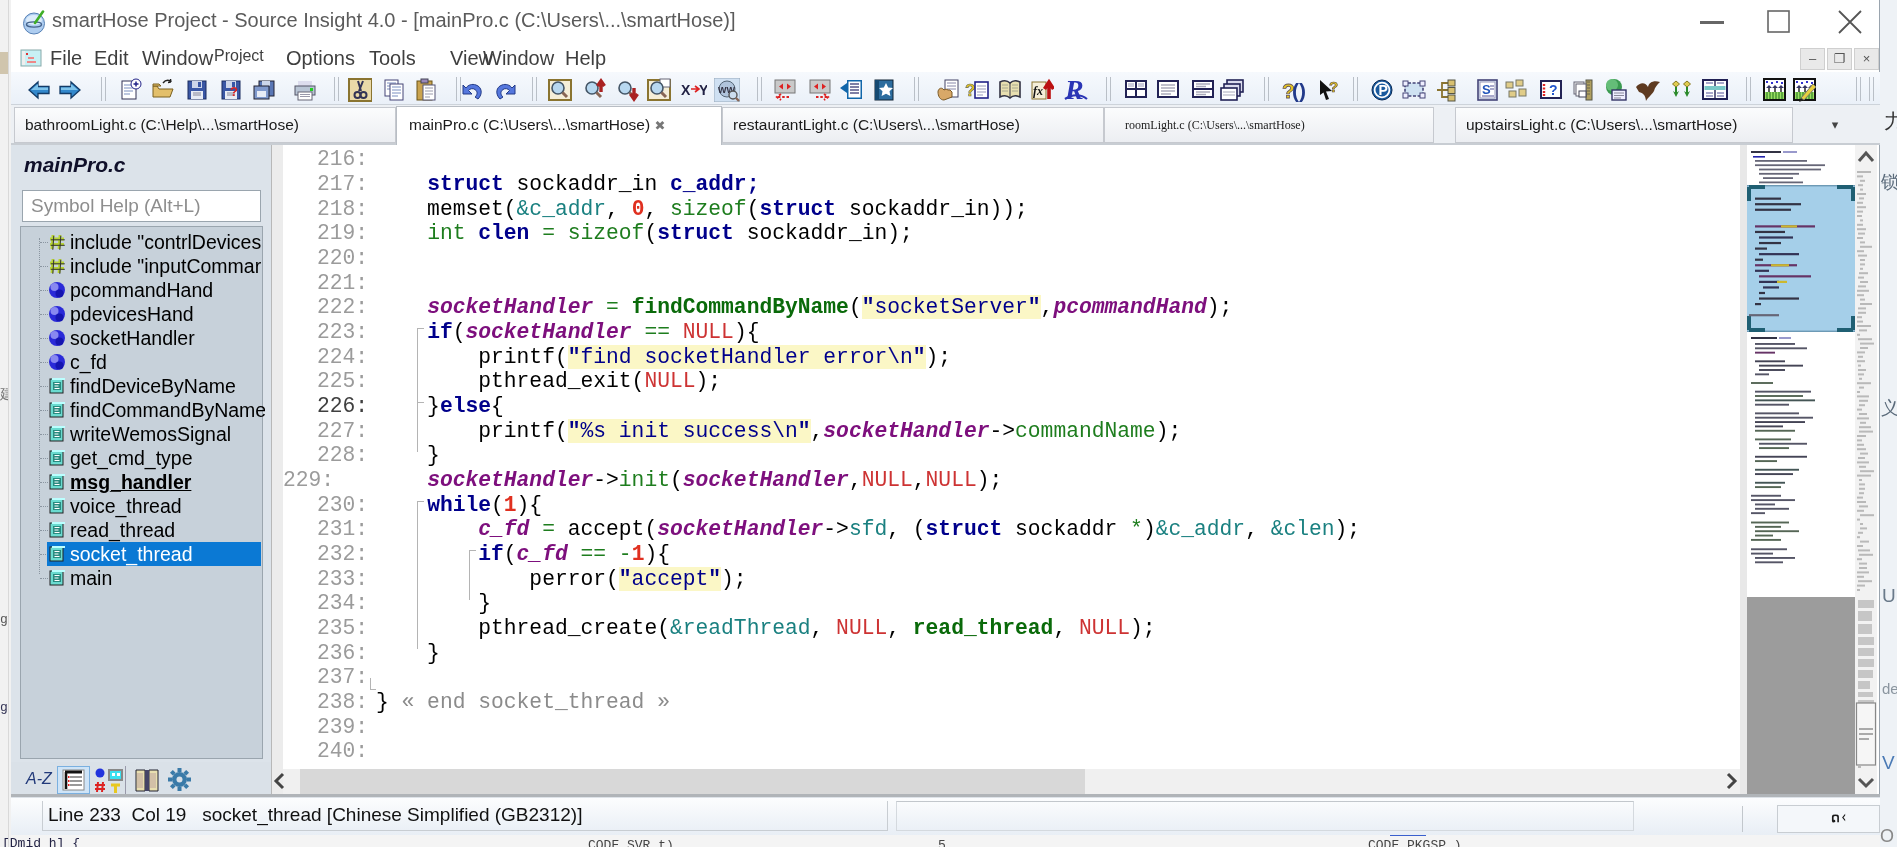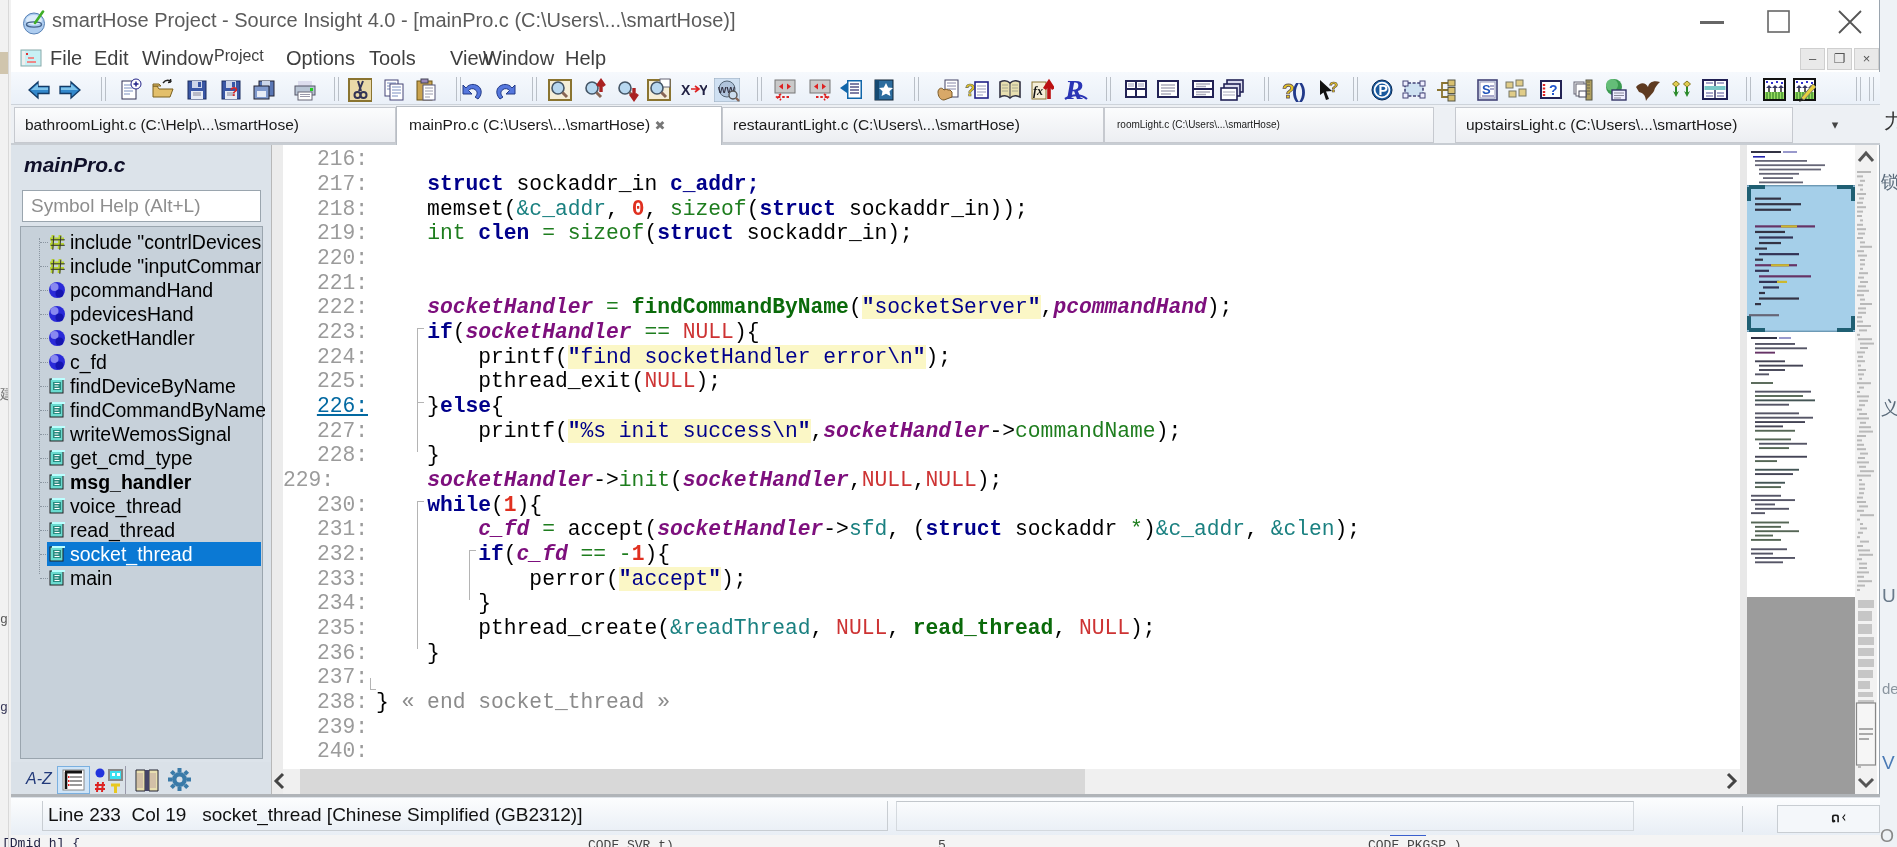--- a/index.html
+++ b/index.html
@@ -350,21 +350,21 @@
     <rect x="13" y="3" width="2" height="2" fill="#33c"></rect>
     <rect x="18" y="4" width="2" height="2" fill="#33c"></rect>
     <path d="M8 20 L20 6 L23 9 L11 22 Z" fill="#e8d040" stroke="#776"></path>
     <path d="M8 20 l-2 4 4 -1.5 Z" fill="#222"></path>
   </svg>
 <div class="abs" style="left:11px;top:105px;width:1869px;height:40px;background:#edf0f4;"></div>
 <div class="abs" style="left:11px;top:143px;width:1869px;height:2px;background:#c8cdd3;"></div>
 <div class="abs" style="left:14px;top:107px;width:382px;height:36px;background:linear-gradient(#fbfcfd,#eceef2);border:1px solid #c6c9cf;font-size:15.5px;color:#1a1a1a;text-align:left;padding-left:10px;line-height:34px;white-space:nowrap;">bathroomLight.c (C:\Help\...\smartHose)</div>
 <div class="abs" style="left:396px;top:106px;width:326px;height:39px;background:#ffffff;border:1px solid #b8bdc4;border-bottom:none;z-index:3;font-size:15.5px;color:#1a1a1a;text-align:left;padding-left:12px;line-height:36px;white-space:nowrap;">mainPro.c (C:\Users\...\smartHose) <span style="color:#777;font-size:13px">✖</span></div>
 <div class="abs" style="left:722px;top:107px;width:382px;height:36px;background:linear-gradient(#fbfcfd,#eceef2);border:1px solid #c6c9cf;font-size:15.5px;color:#1a1a1a;text-align:left;padding-left:10px;line-height:34px;white-space:nowrap;">restaurantLight.c (C:\Users\...\smartHose)</div>
-<div class="abs" style="left:1104px;top:107px;width:330px;height:36px;background:linear-gradient(#fbfcfd,#eceef2);border:1px solid #c6c9cf;font-size:10px;color:#1a1a1a;text-align:left;padding-left:12px;line-height:34px;white-space:nowrap;">roomLight.c (C:\Users\...\smartHose)</div>
+<div class="abs" style="left:1104px;top:107px;width:330px;height:36px;background:linear-gradient(#fbfcfd,#eceef2);border:1px solid #c6c9cf;font-size:12px;color:#1a1a1a;text-align:left;padding-left:20px;line-height:34px;white-space:nowrap;font-family:Liberation Serif, serif;">roomLight.c (C:\Users\...\smartHose)</div>
 <div class="abs" style="left:1455px;top:107px;width:338px;height:36px;background:linear-gradient(#fbfcfd,#eceef2);border:1px solid #c6c9cf;font-size:15.5px;color:#1a1a1a;text-align:left;padding-left:10px;line-height:34px;white-space:nowrap;">upstairsLight.c (C:\Users\...\smartHose)</div>
 <div class="abs" style="left:1820px;top:112px;width:30px;height:26px;color:#444;font-size:13px;text-align:center;line-height:26px;">▾</div>
 <div class="abs" style="left:11px;top:145px;width:260px;height:649px;background:#dce3ea;"></div>
 <div class="abs" style="left:24px;top:153px;width:220px;height:30px;color:#10102a;font-size:21px;font-weight:bold;font-style:italic;">mainPro.c</div>
 <div class="abs" style="left:22px;top:190px;width:239px;height:32px;background:#fff;border:1px solid #9aa5ae;color:#8e8e8e;font-size:19px;line-height:30px;padding-left:8px;white-space:nowrap;overflow:hidden;">Symbol Help (Alt+L)</div>
 <div class="abs" style="left:20px;top:226px;width:243px;height:533px;background:#c7d1da;border:1px solid #9aa5ae;"></div>
 <div class="abs" style="left:39px;top:238px;width:1px;height:336px;border-left:1px dotted #8a95a0;"></div>
 <div class="abs" style="left:40px;top:242px;width:8px;height:1px;border-top:1px dotted #8a95a0;"></div>
 <svg class="abs" style="left:48px;top:233px" width="18" height="18" viewBox="0 0 18 18">
     <path d="M5 2 L4 16 M12 2 L11 16 M2 6 L16 6 M2 11.5 L16 11.5" stroke="#b8d434" stroke-width="2.8"></path>
@@ -437,21 +437,21 @@
     <path d="M6.5 6.5 h5 M6.5 9 h4 M6.5 11.5 h5" stroke="#fff" stroke-width="1.2"></path>
   </svg>
 <div class="abs" style="left:70px;top:446px;width:195px;height:24px;color:#000;font-size:19.5px;line-height:24px;white-space:nowrap;overflow:hidden;">get_cmd_type</div>
 <div class="abs" style="left:40px;top:482px;width:8px;height:1px;border-top:1px dotted #8a95a0;"></div>
 <svg class="abs" style="left:48px;top:473px" width="18" height="18" viewBox="0 0 18 18">
     <rect x="2" y="2" width="13" height="14" fill="#6adbd0" stroke="#222"></rect>
     <rect x="4" y="1" width="13" height="2" fill="#bff"></rect>
     <rect x="5" y="5" width="8" height="8" fill="#2a8a80"></rect>
     <path d="M6.5 6.5 h5 M6.5 9 h4 M6.5 11.5 h5" stroke="#fff" stroke-width="1.2"></path>
   </svg>
-<div class="abs" style="left:70px;top:470px;width:195px;height:24px;color:#000;font-size:19.5px;line-height:24px;white-space:nowrap;overflow:hidden;font-weight:bold;">msg_handler</div>
+<div class="abs" style="left:70px;top:470px;width:195px;height:24px;color:#000;font-size:19.5px;line-height:24px;white-space:nowrap;overflow:hidden;font-weight:bold;text-decoration:underline;">msg_handler</div>
 <div class="abs" style="left:40px;top:506px;width:8px;height:1px;border-top:1px dotted #8a95a0;"></div>
 <svg class="abs" style="left:48px;top:497px" width="18" height="18" viewBox="0 0 18 18">
     <rect x="2" y="2" width="13" height="14" fill="#6adbd0" stroke="#222"></rect>
     <rect x="4" y="1" width="13" height="2" fill="#bff"></rect>
     <rect x="5" y="5" width="8" height="8" fill="#2a8a80"></rect>
     <path d="M6.5 6.5 h5 M6.5 9 h4 M6.5 11.5 h5" stroke="#fff" stroke-width="1.2"></path>
   </svg>
 <div class="abs" style="left:70px;top:494px;width:195px;height:24px;color:#000;font-size:19.5px;line-height:24px;white-space:nowrap;overflow:hidden;">voice_thread</div>
 <div class="abs" style="left:40px;top:530px;width:8px;height:1px;border-top:1px dotted #8a95a0;"></div>
 <svg class="abs" style="left:48px;top:521px" width="18" height="18" viewBox="0 0 18 18">
@@ -520,21 +520,21 @@
 <div class="abs mono" style="left:283px;top:245.98000000000002px;width:85px;height:24.67px;color:#9b9b9b;font-size:21.3px;line-height:24.67px;text-align:right;">220:</div>
 <div class="abs mono" style="left:283px;top:270.65000000000003px;width:85px;height:24.67px;color:#9b9b9b;font-size:21.3px;line-height:24.67px;text-align:right;">221:</div>
 <div class="abs mono" style="left:283px;top:295.32000000000005px;width:85px;height:24.67px;color:#9b9b9b;font-size:21.3px;line-height:24.67px;text-align:right;">222:</div>
 <div class="abs mono" style="left:376px;top:295.32000000000005px;width:1360px;height:24.67px;color:#000;font-size:21.3px;line-height:24.67px;white-space:pre;">    <span style="color:#7d0f7d;font-weight:bold;font-style:italic;">socketHandler</span> <span style="color:#1e7d1e;">=</span> <span style="color:#0a6a0a;font-weight:bold;">findCommandByName</span>(<span style="color:#00008b;font-weight:bold;background:#fbf7c6;">"</span><span style="color:#00008b;background:#fbf7c6;">socketServer</span><span style="color:#00008b;font-weight:bold;background:#fbf7c6;">"</span>,<span style="color:#7d0f7d;font-weight:bold;font-style:italic;">pcommandHand</span>);</div>
 <div class="abs mono" style="left:283px;top:319.99px;width:85px;height:24.67px;color:#9b9b9b;font-size:21.3px;line-height:24.67px;text-align:right;">223:</div>
 <div class="abs mono" style="left:376px;top:319.99px;width:1360px;height:24.67px;color:#000;font-size:21.3px;line-height:24.67px;white-space:pre;">    <span style="color:#00008b;font-weight:bold;">if</span>(<span style="color:#7d0f7d;font-weight:bold;font-style:italic;">socketHandler</span> <span style="color:#1e7d1e;">==</span> <span style="color:#cd3333;">NULL</span>){</div>
 <div class="abs mono" style="left:283px;top:344.66px;width:85px;height:24.67px;color:#9b9b9b;font-size:21.3px;line-height:24.67px;text-align:right;">224:</div>
 <div class="abs mono" style="left:376px;top:344.66px;width:1360px;height:24.67px;color:#000;font-size:21.3px;line-height:24.67px;white-space:pre;">        printf(<span style="color:#00008b;font-weight:bold;background:#fbf7c6;">"</span><span style="color:#00008b;background:#fbf7c6;">find socketHandler error\n</span><span style="color:#00008b;font-weight:bold;background:#fbf7c6;">"</span>);</div>
 <div class="abs mono" style="left:283px;top:369.33000000000004px;width:85px;height:24.67px;color:#9b9b9b;font-size:21.3px;line-height:24.67px;text-align:right;">225:</div>
 <div class="abs mono" style="left:376px;top:369.33000000000004px;width:1360px;height:24.67px;color:#000;font-size:21.3px;line-height:24.67px;white-space:pre;">        pthread_exit(<span style="color:#cd3333;">NULL</span>);</div>
-<div class="abs mono" style="left:283px;top:394.0px;width:85px;height:24.67px;color:#0369a1;font-size:21.3px;line-height:24.67px;text-align:right;text-decoration:underline;">226:</div>
+<div class="abs mono" style="left:283px;top:394.0px;width:85px;height:24.67px;color:#404040;font-size:21.3px;line-height:24.67px;text-align:right;">226:</div>
 <div class="abs mono" style="left:376px;top:394.0px;width:1360px;height:24.67px;color:#000;font-size:21.3px;line-height:24.67px;white-space:pre;">    }<span style="color:#00008b;font-weight:bold;">else</span>{</div>
 <div class="abs mono" style="left:283px;top:418.67px;width:85px;height:24.67px;color:#9b9b9b;font-size:21.3px;line-height:24.67px;text-align:right;">227:</div>
 <div class="abs mono" style="left:376px;top:418.67px;width:1360px;height:24.67px;color:#000;font-size:21.3px;line-height:24.67px;white-space:pre;">        printf(<span style="color:#00008b;font-weight:bold;background:#fbf7c6;">"</span><span style="color:#00008b;background:#fbf7c6;">%s init success\n</span><span style="color:#00008b;font-weight:bold;background:#fbf7c6;">"</span>,<span style="color:#7d0f7d;font-weight:bold;font-style:italic;">socketHandler</span>-&gt;<span style="color:#1e7d1e;">commandName</span>);</div>
 <div class="abs mono" style="left:283px;top:443.34000000000003px;width:85px;height:24.67px;color:#9b9b9b;font-size:21.3px;line-height:24.67px;text-align:right;">228:</div>
 <div class="abs mono" style="left:376px;top:443.34000000000003px;width:1360px;height:24.67px;color:#000;font-size:21.3px;line-height:24.67px;white-space:pre;">    }</div>
 <div class="abs mono" style="left:283px;top:468.01000000000005px;width:85px;height:24.67px;color:#9b9b9b;font-size:21.3px;line-height:24.67px;text-align:left;">229:</div>
 <div class="abs mono" style="left:376px;top:468.01000000000005px;width:1360px;height:24.67px;color:#000;font-size:21.3px;line-height:24.67px;white-space:pre;">    <span style="color:#7d0f7d;font-weight:bold;font-style:italic;">socketHandler</span>-&gt;<span style="color:#1e7d1e;">init</span>(<span style="color:#7d0f7d;font-weight:bold;font-style:italic;">socketHandler</span>,<span style="color:#cd3333;">NULL</span>,<span style="color:#cd3333;">NULL</span>);</div>
 <div class="abs mono" style="left:283px;top:492.68px;width:85px;height:24.67px;color:#9b9b9b;font-size:21.3px;line-height:24.67px;text-align:right;">230:</div>
 <div class="abs mono" style="left:376px;top:492.68px;width:1360px;height:24.67px;color:#000;font-size:21.3px;line-height:24.67px;white-space:pre;">    <span style="color:#00008b;font-weight:bold;">while</span>(<span style="color:#e03020;font-weight:bold;">1</span>){</div>
 <div class="abs mono" style="left:283px;top:517.35px;width:85px;height:24.67px;color:#9b9b9b;font-size:21.3px;line-height:24.67px;text-align:right;">231:</div>

